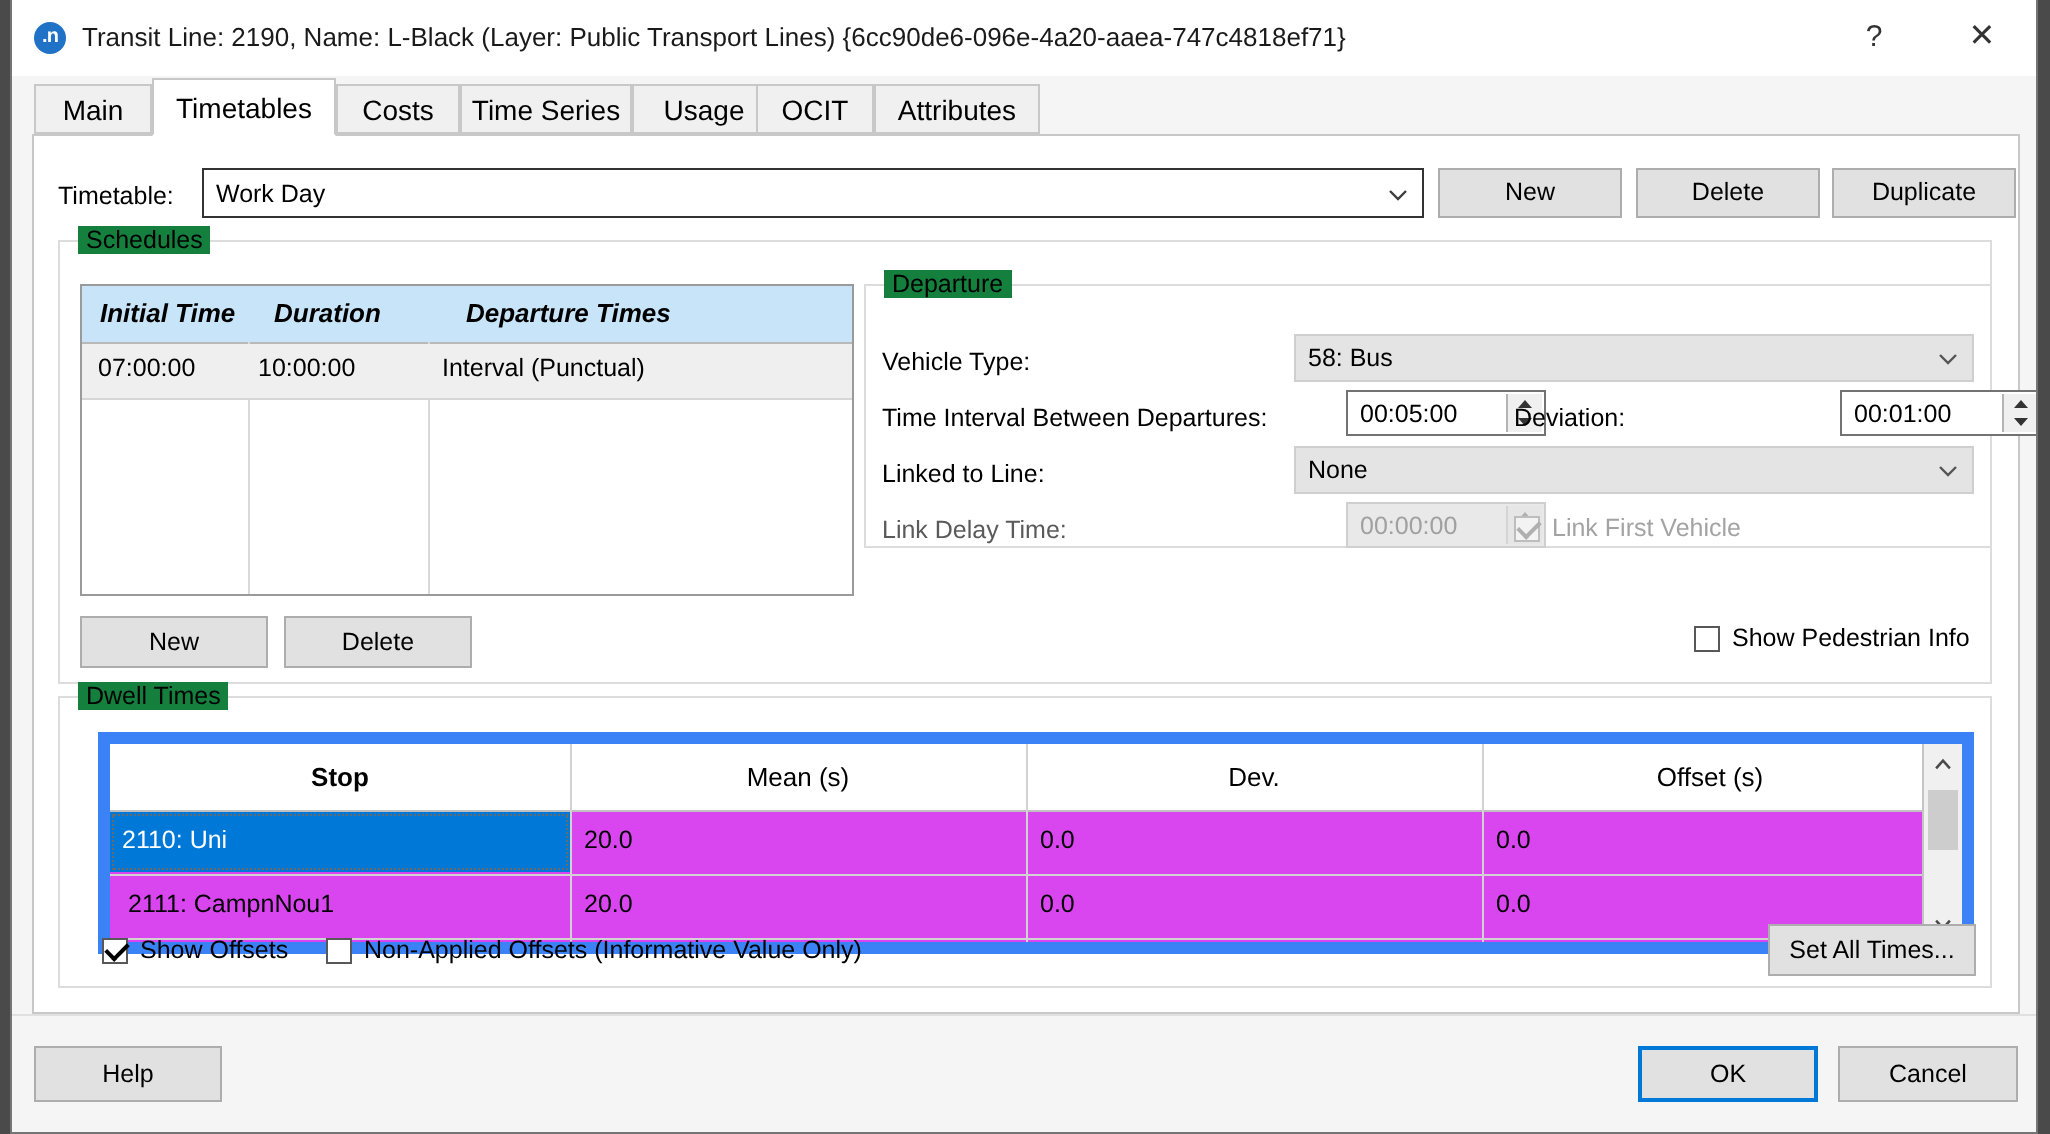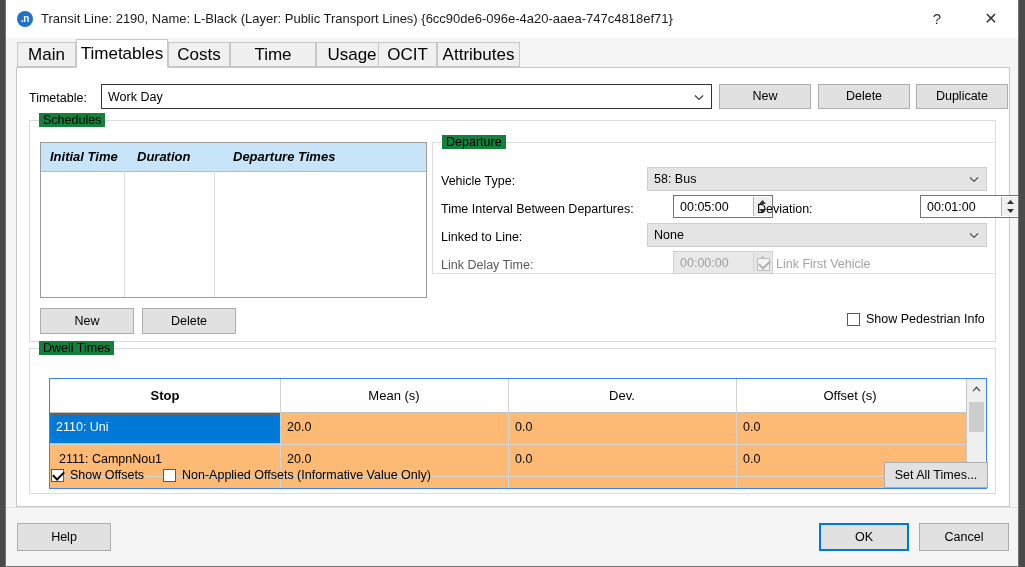--- a/index.html
+++ b/index.html
@@ -56,21 +56,21 @@
   #tabstrip {
     position: absolute; left: 0; top: 38px;
     width: 100%; height: 30px;
     background: #f5f5f5;
   }
   .tab {
     position: absolute; top: 4px; height: 25px;
     border: 1px solid #c8c8c8;
     background: #f0f0f0;
     box-sizing: border-box;
-    font-size: 17px;
+    font-size: 14px;
     line-height: 24px;
     text-align: center;
     color: #000;
     cursor: default;
   }
   .tab.active {
     background: #ffffff;
     border-bottom-color: #ffffff;
     top: 1px;
     height: 29px;
@@ -187,25 +187,24 @@
     border-left: 2px solid #000; border-bottom: 2px solid #000;
     transform: rotate(-45deg);
   }
   .cbox .tick.disabled { border-color: #b0b0b0; }
   .cbox .ctext { position: absolute; left: 19px; top: 0; font-size: 12.5px; white-space: nowrap; }
   .cbox .ctext.disabled { color: #a3a3a3; }
 
   
   #dwell-table {
     position: absolute;
-    border: 1px solid #3b82f6;
-    background: #fdba74;
+    border: 6px solid #3b82f6;
+    background: #d946ef;
     box-sizing: border-box;
     overflow: hidden;
-    margin-top: 12px;
   }
   #dwell-head { position: relative; height: 33px; border-bottom: 1px solid #c0c0c0; background: #fff; }
   #dwell-head .dh { position: absolute; top: 9px; font-size: 13px; text-align: center; }
   #dwell-head .dh.bold { font-weight: bold; }
   .dwell-row { position: relative; height: 31px; border-bottom: 1px solid #d2d2d2; }
   .dwell-row .dc { position: absolute; top: 7px; font-size: 12.5px; }
   .dwell-vline { position: absolute; width: 1px; background: #d2d2d2; }
   .sel-cell {
     position: absolute; left: 0; top: 0;
     background: #0078d7; color: #fff;
@@ -282,20 +281,25 @@
     </div>
 
     <div id="sched-table" style="left:23px; top:74px; width:387px; height:156px;">
       <div id="sched-head">
         <div style="left:9px;">Initial Time</div>
         <div style="left:96px;">Duration</div>
         <div style="left:192px;">Departure Times</div>
       </div>
       <div class="sched-vline" style="left:83px;  height:128px;"></div>
       <div class="sched-vline" style="left:173px; height:128px;"></div>
+      <div class="sched-row">
+        <div style="left:8px;">07:00:00</div>
+        <div style="left:88px;">10:00:00</div>
+        <div style="left:180px;">Interval (Punctual)</div>
+      </div>
     </div>
 
     <div class="btn" style="left:23px;  top:240px; width:94px; height:26px; line-height:24px;">New</div>
     <div class="btn" style="left:125px; top:240px; width:94px; height:26px; line-height:24px;">Delete</div>
 
     <div class="cbox" style="left:830px; top:244px;">
       <div class="box"></div>
       <div class="ctext">Show Pedestrian Info</div>
     </div>
 

